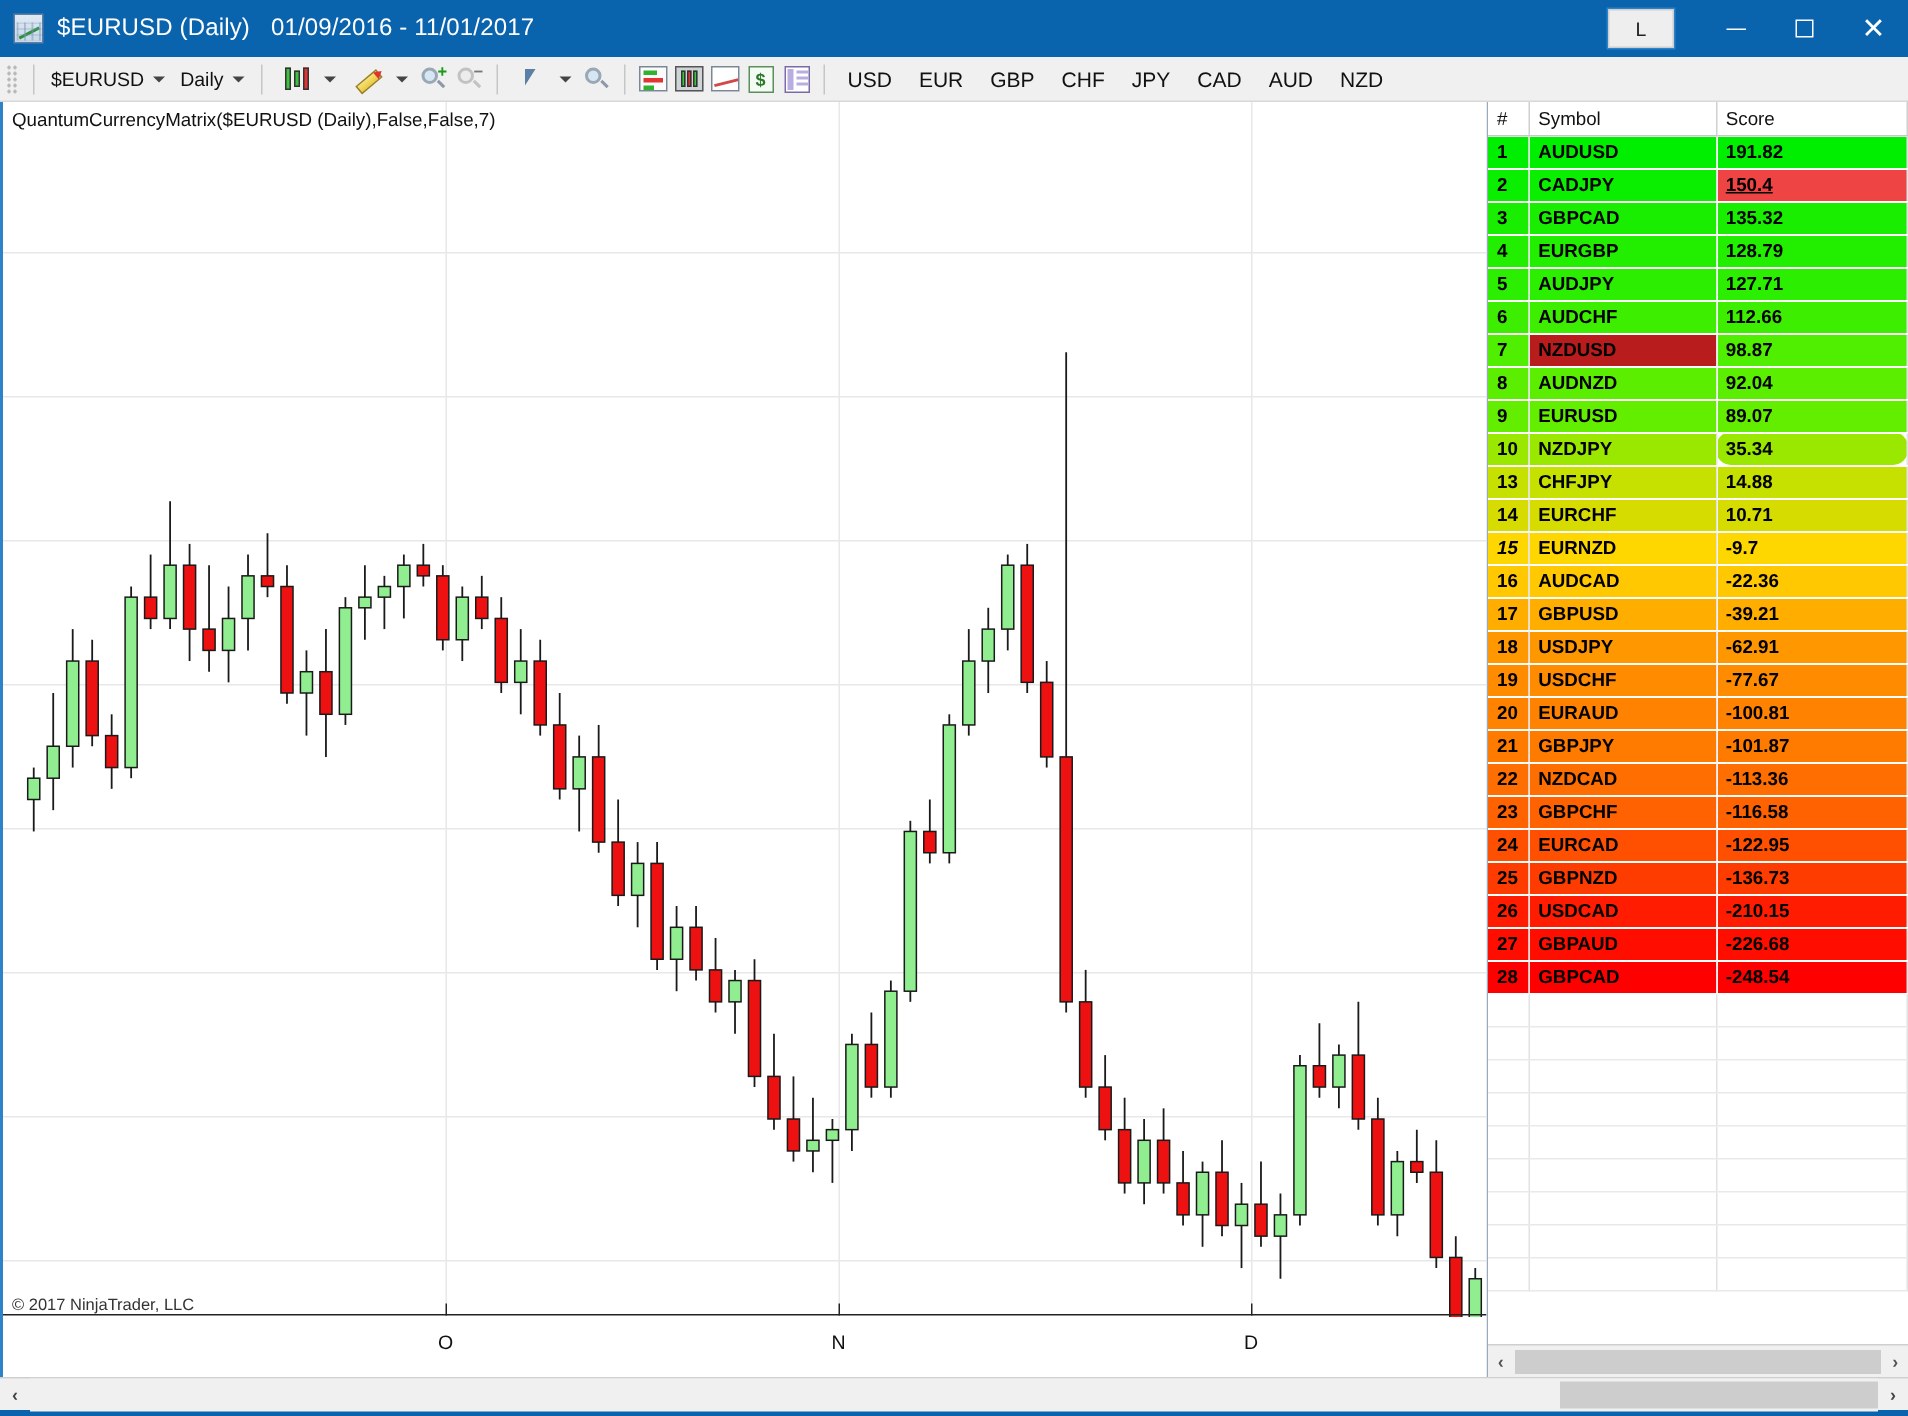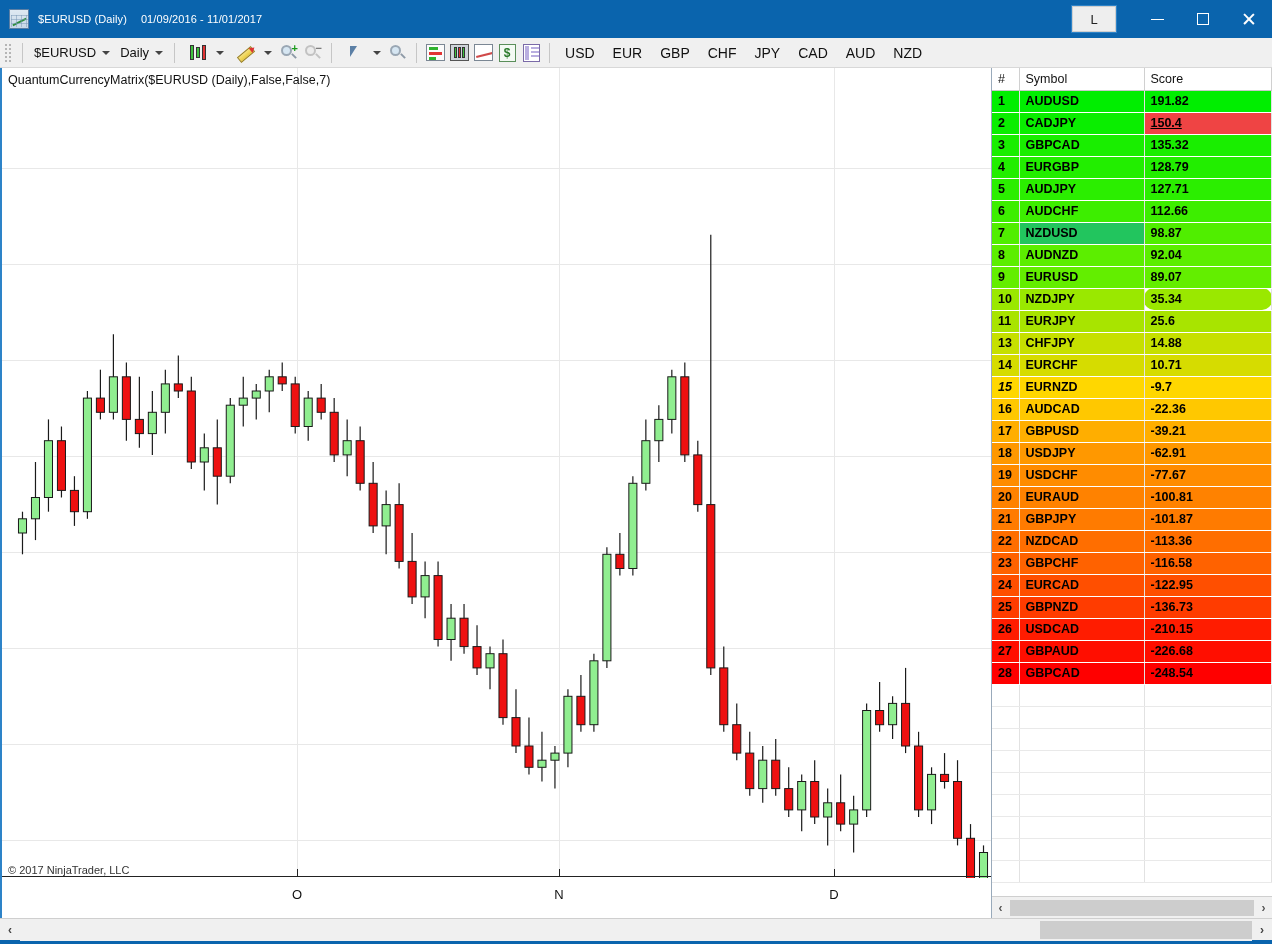--- a/index.html
+++ b/index.html
@@ -33,21 +33,21 @@
   .title-icon:before {
     content:""; position:absolute; left:2px; top:11px; width:15px; height:2px;
     background:#2f8f3f; transform: rotate(-27deg);
   }
   .title-icon:after {
     content:""; position:absolute; left:1px; top:5px; width:17px; height:12px;
     background:
       linear-gradient(to right, rgba(120,150,180,.5) 1px, transparent 1px) 0 0/5px 100%,
       linear-gradient(to bottom, rgba(120,150,180,.5) 1px, transparent 1px) 0 0/100% 4px;
   }
-  .title-text { font-size: 11px; letter-spacing: .1px; white-space: nowrap; }
+  .title-text { font-size: 16px; letter-spacing: .1px; white-space: nowrap; }
   .title-dates { margin-left: 14px; }
   .win-ctrls { position: absolute; right: 0; top: 0; height: 38px; display: flex; align-items: center; }
   .link-btn {
     width: 44px; height: 26px; margin-right: 18px;
     background: #eeeeee; border: 1px solid #cfcfcf;
     color: #222; font-size: 13px;
     display: flex; align-items: center; justify-content: center;
     box-shadow: 0 0 0 1px #2d83c8;
   }
   .wbtn {
@@ -524,42 +524,37 @@
                 <td style="background: rgb(43, 238, 0);">AUDJPY</td>
                 <td style="background: rgb(43, 238, 0);">127.71</td>
               </tr>
               <tr>
                 <td style="background: rgb(61, 238, 0);">6</td>
                 <td style="background: rgb(61, 238, 0);">AUDCHF</td>
                 <td style="background: rgb(61, 238, 0);">112.66</td>
               </tr>
               <tr>
                 <td style="background: rgb(80, 238, 0);">7</td>
-                <td style="background: #22c55e;">NZDUSD</td>
+                <td style="background: #b91c1c;">NZDUSD</td>
                 <td style="background: rgb(80, 238, 0);">98.87</td>
               </tr>
               <tr>
                 <td style="background: rgb(92, 238, 0);">8</td>
                 <td style="background: rgb(92, 238, 0);">AUDNZD</td>
                 <td style="background: rgb(92, 238, 0);">92.04</td>
               </tr>
               <tr>
                 <td style="background: rgb(99, 238, 0);">9</td>
                 <td style="background: rgb(99, 238, 0);">EURUSD</td>
                 <td style="background: rgb(99, 238, 0);">89.07</td>
               </tr>
               <tr>
                 <td style="background: rgb(154, 232, 0);">10</td>
                 <td style="background: rgb(154, 232, 0);">NZDJPY</td>
                 <td style="background: rgb(154, 232, 0); border-radius: 10px;">35.34</td>
-              </tr>
-              <tr>
-                <td style="background: rgb(168, 228, 0);">11</td>
-                <td style="background: rgb(168, 228, 0);">EURJPY</td>
-                <td style="background: rgb(168, 228, 0);">25.6</td>
               </tr>
               <tr>
                 <td style="background: rgb(198, 224, 0);">13</td>
                 <td style="background: rgb(198, 224, 0);">CHFJPY</td>
                 <td style="background: rgb(198, 224, 0);">14.88</td>
               </tr>
               <tr>
                 <td style="background: rgb(214, 220, 0);">14</td>
                 <td style="background: rgb(214, 220, 0);">EURCHF</td>
                 <td style="background: rgb(214, 220, 0);">10.71</td>

